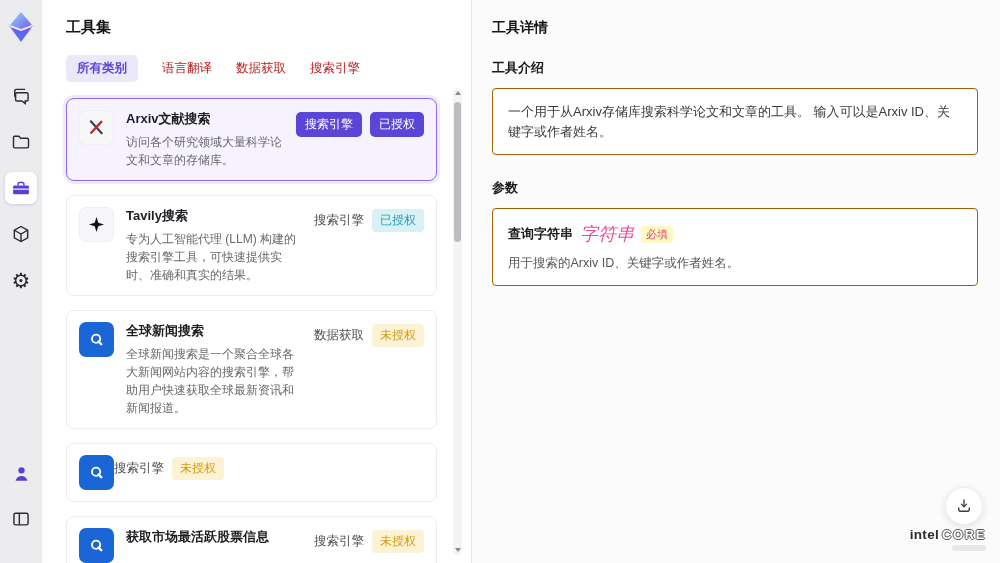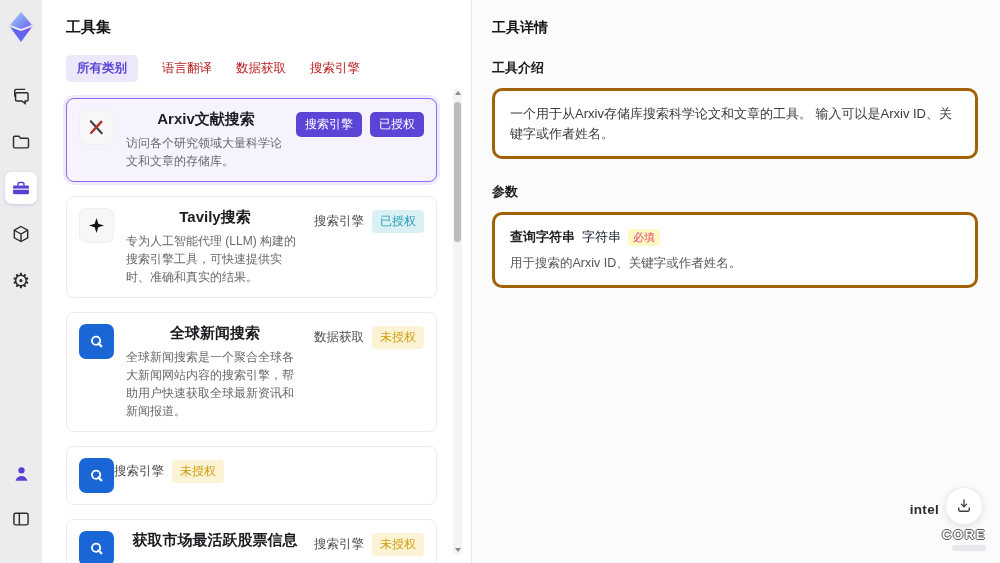--- a/index.html
+++ b/index.html
@@ -47,21 +47,21 @@
     background:#f7f3fe; border:1.5px solid #8e6bf0;
     box-shadow:0 0 0 3px rgba(142,107,240,.14);
   }
   .tile {
     width:35px; height:35px; border-radius:7px; flex:none;
     display:flex; align-items:center; justify-content:center;
   }
   .tile.light { background:#f7f7f9; border:1px solid #efeff2; }
   .tile.blue  { background:#1b66d6; }
   .card-body { flex:1; padding:0 10px 0 12px; min-width:0; }
-  .card-title { font-size:15px; font-weight:bold; color:#1d1d22; margin-bottom:5px;text-align:center; }
+  .card-title { font-size:13px; font-weight:bold; color:#1d1d22; margin-bottom:5px; }
   .card-desc  { font-size:12px; color:#68686e; line-height:1.5; }
   .card-tags { display:flex; gap:8px; flex:none; margin-top:2px; align-items:center; }
   .tag-btn {
     background:#5b45d6; color:#ffffff; font-size:12px; padding:4px 9px;
     border-radius:5px; border:none; white-space:nowrap; cursor:pointer;
     font-family:inherit;
   }
   .tag-text { font-size:12.5px; color:#4c4c52; white-space:nowrap; }
   .badge { font-size:12px; padding:3px 8px; border-radius:4px; white-space:nowrap; }
   .badge.auth   { background:#d9f0f5; color:#2a9db5; }
@@ -80,39 +80,39 @@
   .sb-arrow.up { top:0; } .sb-arrow.down { bottom:0; }
   .sb-arrow span { width:0; height:0; border-left:3px solid transparent; border-right:3px solid transparent; }
   .sb-arrow.up span { border-bottom:4px solid #8a8a8e; }
   .sb-arrow.down span { border-top:4px solid #8a8a8e; }
 
   
   .detail-panel { flex:1; background:#fbfbfc; padding:19px 22px 0 20px; }
   .detail-title { font-size:14px; font-weight:bold; color:#151518; margin-bottom:22px; }
   .section-h { font-size:13px; font-weight:bold; color:#1a1a1e; margin-bottom:11px; }
   .info-box {
-    background:#ffffff; border:3px solid #a16207; border-radius:10px;
+    background:#ffffff; border:1px solid #a16207; border-radius:4px;
     padding:13px 15px; margin-bottom:24px;
   }
   .intro-text { font-size:13px; color:#3a3a40; line-height:1.5; }
   .param-head { display:flex; align-items:center; gap:7px; margin-bottom:9px; }
   .param-name { font-size:13px; font-weight:bold; color:#1d1d22; }
-  .param-type { font-size:13px; color:#0f172a; }
+  .param-type { font-size:18px; color:#ec4899;font-style:italic; }
   .param-req  { font-size:11px; color:#e0476f; background:#fef9c3; padding:1px 5px; border-radius:3px; }
   .param-desc { font-size:12.5px; color:#55555b; }
 
   
   .fab {
     position:absolute; right:17px; bottom:38px; width:38px; height:38px;
     background:#ffffff; border:1px solid #ededf0; border-radius:50%;
     display:flex; align-items:center; justify-content:center; cursor:pointer;
     box-shadow:0 2px 8px rgba(0,0,0,.10);
   }
   .brand { position:absolute; right:14px; bottom:12px; text-align:right; }
-  .brand-line { display:flex; align-items:flex-start; gap:3px; justify-content:flex-end; }
+  .brand-line { display:flex; align-items:flex-end; gap:3px; justify-content:flex-end; }
   .brand-intel { font-size:13.5px; font-weight:bold; color:#2c2c30; letter-spacing:.3px; }
   .brand-core  {
     font-size:13px; font-weight:bold; letter-spacing:1.6px; color:#ffffff;
     text-shadow:-1px 0 #55555a, 1px 0 #55555a, 0 -1px #55555a, 0 1px #55555a;
     margin-top:25px;
   }
   .brand-smudge { width:34px; height:6px; background:#e8e8ec; border-radius:2px; margin:3px 0 0 auto; }
 </style>
 </head>
 <body>

